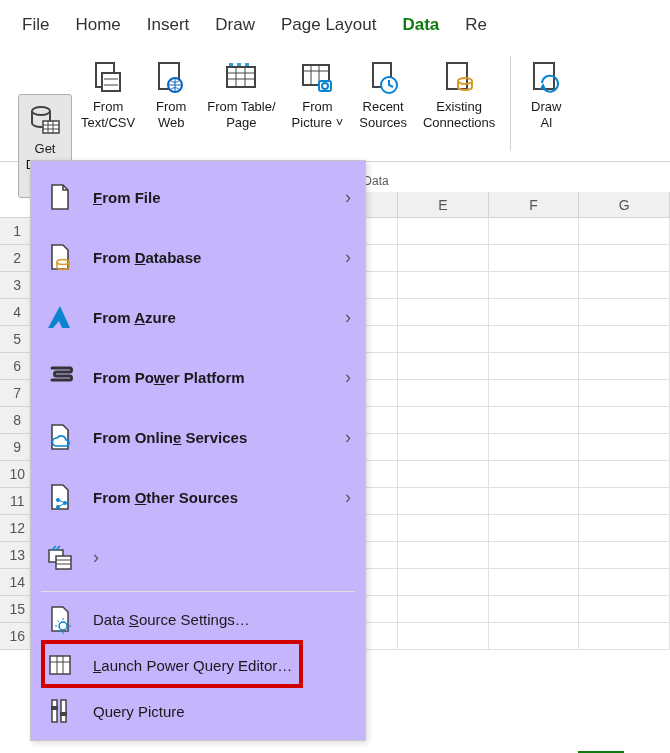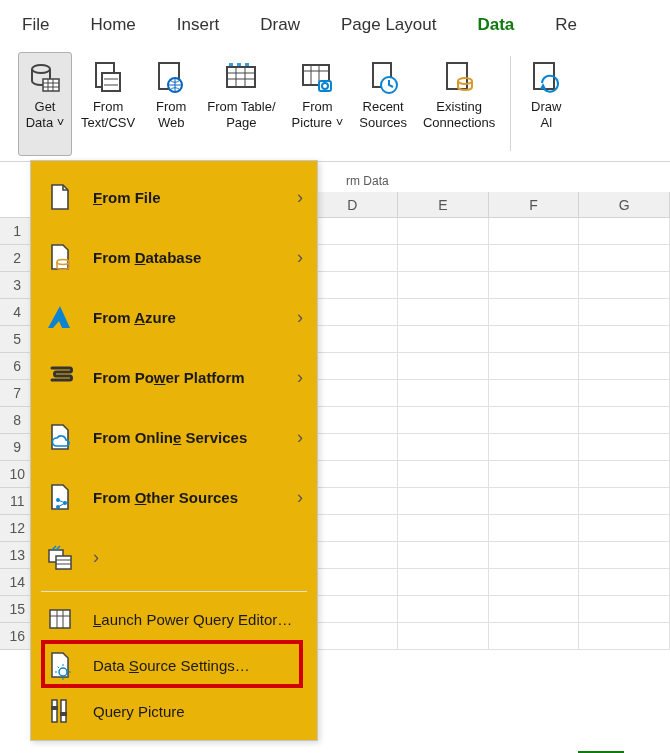--- a/index.html
+++ b/index.html
@@ -11,21 +11,21 @@
       width: 670px;
       height: 753px;
       overflow: hidden;
       position: relative;
     }
     
     .tabs {
       display: flex;
       align-items: flex-end;
       padding: 6px 0 0 20px;
-      gap: 37px;
+      gap: 22px;
       height: 46px;
       border-bottom: 1px solid transparent;
     }
     .tab {
       font-size: 17px;
       color: #333;
       padding: 6px 2px 10px 2px;
       cursor: pointer;
       white-space: nowrap;
     }
@@ -59,20 +59,21 @@
       padding: 4px 6px;
       height: 104px;
       min-width: 54px;
       text-align: center;
       border: 1px solid transparent;
       border-radius: 3px;
     }
     .rbtn.pressed {
       background: #e6e6e6;
       border: 1px solid #b0b0b0;
+      margin-top: 42px;
     }
     .rbtn .icon-slot {
       height: 40px;
       display: flex;
       align-items: center;
       justify-content: center;
       margin-bottom: 2px;
     }
     .rbtn .lbl {
       font-size: 13px;
@@ -163,22 +164,22 @@
       width: 92px;
       border-right: 1px solid #e0e0e0;
       border-bottom: 1px solid #e0e0e0;
       background: #fff;
     }
     
     .dropdown {
       position: absolute;
       top: 160px;
       left: 30px;
-      width: 288px;
-      background: #eab308;
+      width: 336px;
+      background: #c4b5fd;
       border: 1px solid #c6c6c6;
       box-shadow: 2px 2px 6px rgba(0,0,0,0.15);
       padding: 6px 0;
       z-index: 10;
     }
     .menu-item {
       display: flex;
       align-items: center;
       height: 60px;
       padding: 0 14px 0 14px;
@@ -599,38 +600,38 @@
           <line x1="10" y1="22" x2="25" y2="22" stroke="#444"></line>
           <path d="M6 8l4-4M10 8l4-4" stroke="#0a84d0" stroke-width="1.5"></path>
         </svg>
       </div>
       <div class="chev">›</div>
     </div>
     <div class="menu-sep"></div>
     <div class="menu-item small">
       <div class="micon">
         <svg width="28" height="30" viewBox="0 0 28 30">
+          <path d="M6 3h11l5 5v19H6z" fill="#fff" stroke="#444" stroke-width="1.5"></path>
+          <circle cx="17" cy="22" r="4" fill="none" stroke="#0a84d0" stroke-width="1.5"></circle>
+          <path d="M17 16v-2M17 30v-2M11 22h-2M25 22h-2M13 18l-1.5-1.5M21 26l1.5 1.5M21 18l1.5-1.5M13 26l-1.5 1.5" stroke="#0a84d0"></path>
+        </svg>
+      </div>
+      <div class="mtext">Data <span class="underline-letter">S</span>ource Settings…</div>
+    </div>
+    <div class="menu-item small">
+      <div class="micon">
+        <svg width="28" height="30" viewBox="0 0 28 30">
           <rect x="4" y="6" width="20" height="18" fill="#fff" stroke="#444" stroke-width="1.5"></rect>
           <line x1="4" y1="12" x2="24" y2="12" stroke="#444"></line>
           <line x1="11" y1="6" x2="11" y2="24" stroke="#444"></line>
           <line x1="17" y1="6" x2="17" y2="24" stroke="#444"></line>
         </svg>
       </div>
       <div class="mtext"><span class="underline-letter">L</span>aunch Power Query Editor…</div>
     </div>
-    <div class="menu-item small">
-      <div class="micon">
-        <svg width="28" height="30" viewBox="0 0 28 30">
-          <path d="M6 3h11l5 5v19H6z" fill="#fff" stroke="#444" stroke-width="1.5"></path>
-          <circle cx="17" cy="22" r="4" fill="none" stroke="#0a84d0" stroke-width="1.5"></circle>
-          <path d="M17 16v-2M17 30v-2M11 22h-2M25 22h-2M13 18l-1.5-1.5M21 26l1.5 1.5M21 18l1.5-1.5M13 26l-1.5 1.5" stroke="#0a84d0"></path>
-        </svg>
-      </div>
-      <div class="mtext">Data <span class="underline-letter">S</span>ource Settings…</div>
-    </div>
     <div class="highlight-box" style="top: 479px; left: 10px; width: 262px; height: 48px;"></div>
     <div class="menu-item small">
       <div class="micon">
         <svg width="28" height="30" viewBox="0 0 28 30">
           <rect x="6" y="4" width="5" height="22" fill="#fff" stroke="#444" stroke-width="1.5"></rect>
           <rect x="15" y="4" width="5" height="22" fill="#fff" stroke="#444" stroke-width="1.5"></rect>
           <rect x="5" y="10" width="7" height="4" fill="#444"></rect>
           <rect x="14" y="16" width="7" height="4" fill="#444"></rect>
         </svg>
       </div>

